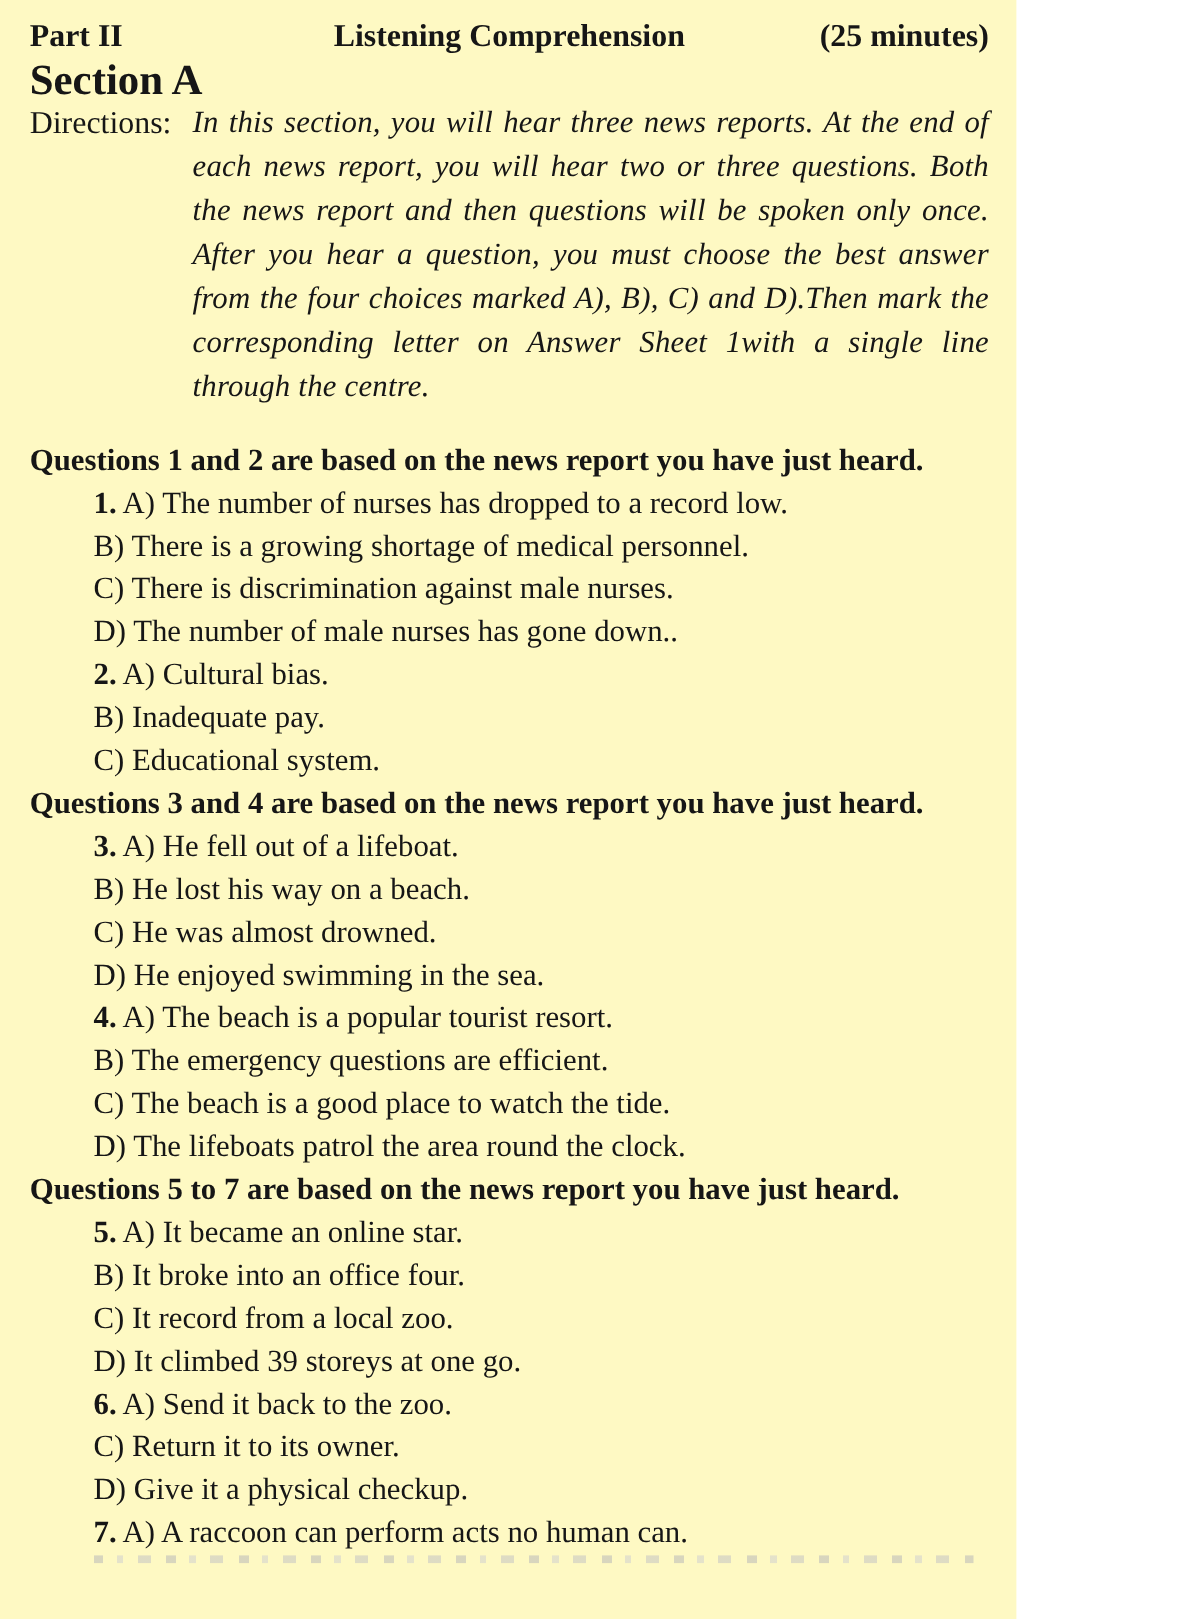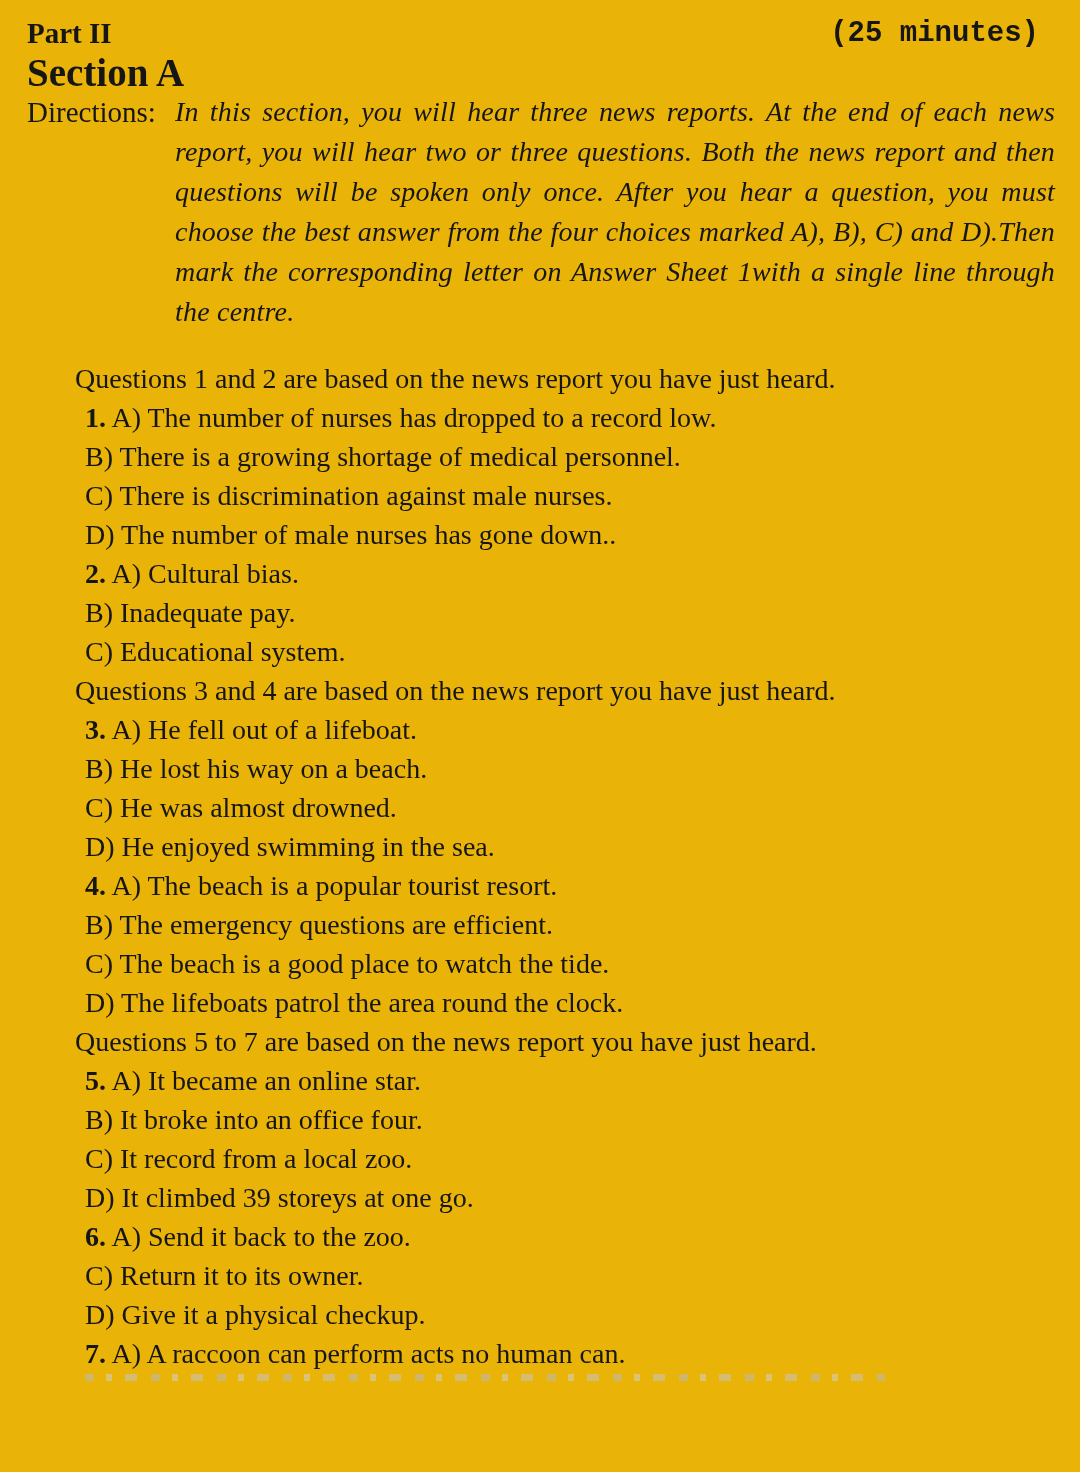--- a/index.html
+++ b/index.html
@@ -9,43 +9,42 @@
   }
   body {
     width: 1080px;
     height: 1472px;
     overflow: hidden;
     font-family: "Liberation Serif", "DejaVu Serif", serif;
     color: #161616;
   }
   .page {
     box-sizing: border-box;
-    width: 1080px;
+    width: 924px;
     height: 1472px;
     padding: 14px 25px 0 27px;
-    background: #eab308;
+    background: #fef9c3;
   }
   .b { font-weight: bold; }
 
   .title-row {
     position: relative;
     font-size: 29px;
     line-height: 39px;
     font-weight: bold;
     white-space: nowrap;
   }
   .title-center {
     position: absolute;
     left: 50%;
     transform: translateX(-50%);
   }
   .title-right {
     position: absolute;
-    right: 16px;
-    font-family: Liberation Mono, monospace;
+    right: 0;
   }
   .section-label {
     font-size: 39px;
     line-height: 39px;
     font-weight: bold;
   }
 
   .directions {
     position: relative;
     padding-left: 148px;
@@ -64,24 +63,23 @@
     font-weight: normal;
     font-size: 29px;
     letter-spacing: 0;
   }
 
   #groups {
     margin-top: 27px;
     font-size: 28px;
   }
   .g-head {
-    font-weight: normal;
+    font-weight: bold;
     line-height: 39px;
     white-space: nowrap;
-    margin-left: 48px;
   }
   .opt {
     line-height: 39px;
     padding-left: 58px;
     white-space: nowrap;
   }
 
   .cutoff {
     margin-left: 58px;
     margin-top: 1px;
@@ -96,20 +94,21 @@
     );
   }
 </style>
 </head>
 <body>
 
 <div class="page">
 
   <div class="title-row">
     <span>Part II</span>
+    <span class="title-center">Listening Comprehension</span>
     <span class="title-right">(25 minutes)</span>
   </div>
 
   <div class="section-label">Section A</div>
 
   <div class="directions">
     <span class="dir-label">Directions:</span>
     <span>In this section, you will hear three news reports. At the end of each news report, you will hear two or three questions. Both the news report and then questions will be spoken only once. After you hear a question, you must choose the best answer from the four choices marked A), B), C) and D).Then mark the corresponding letter on Answer Sheet 1with a single line through the centre.</span>
   </div>
 

